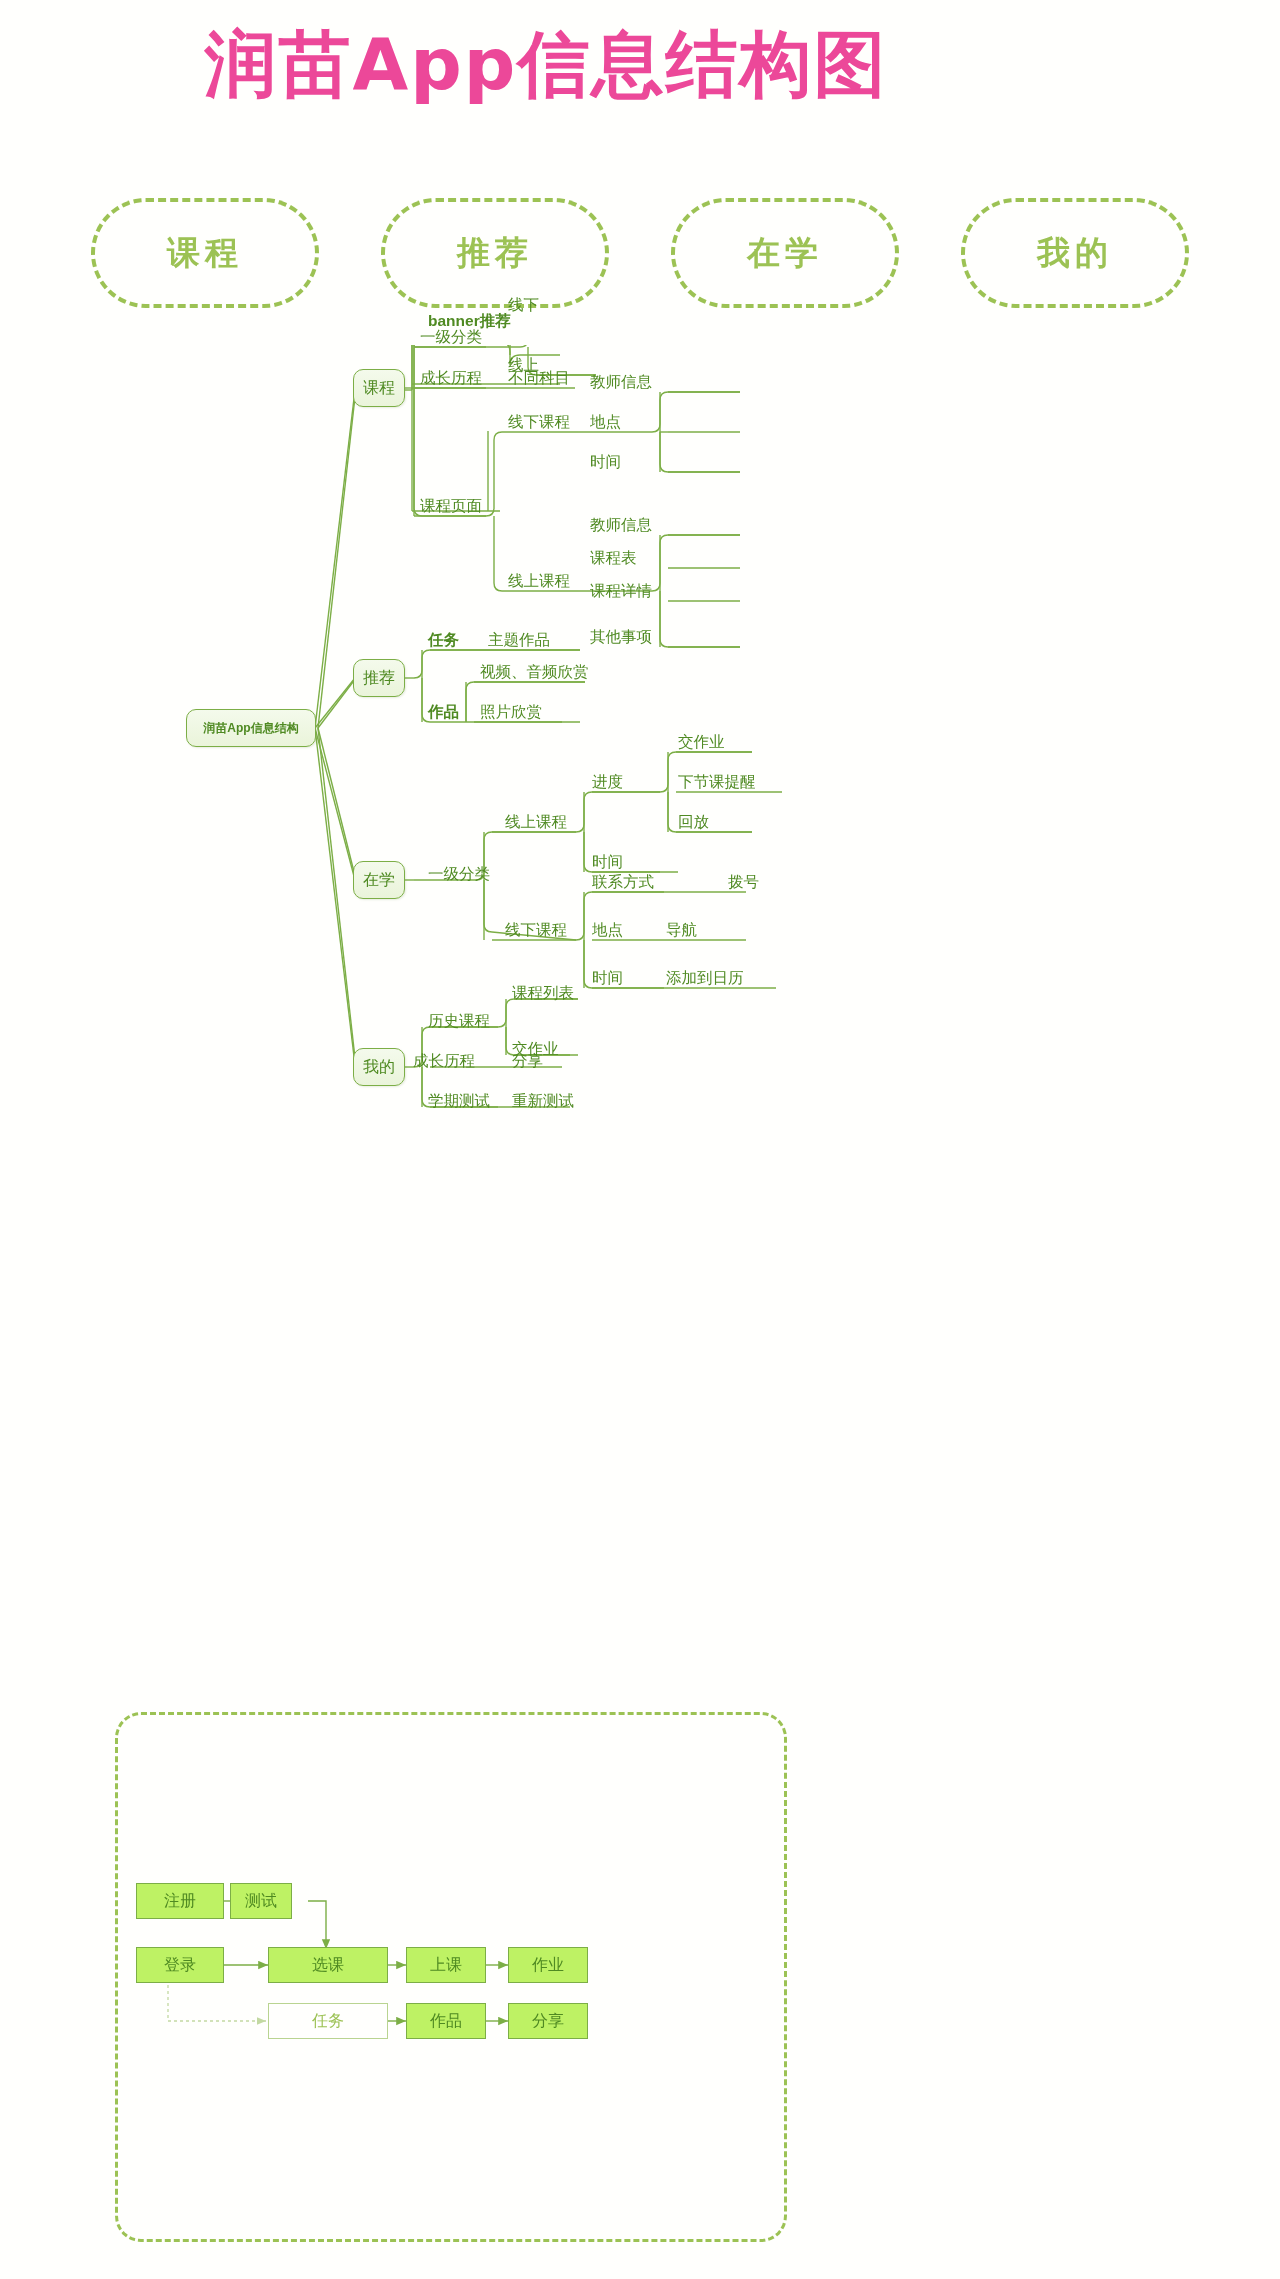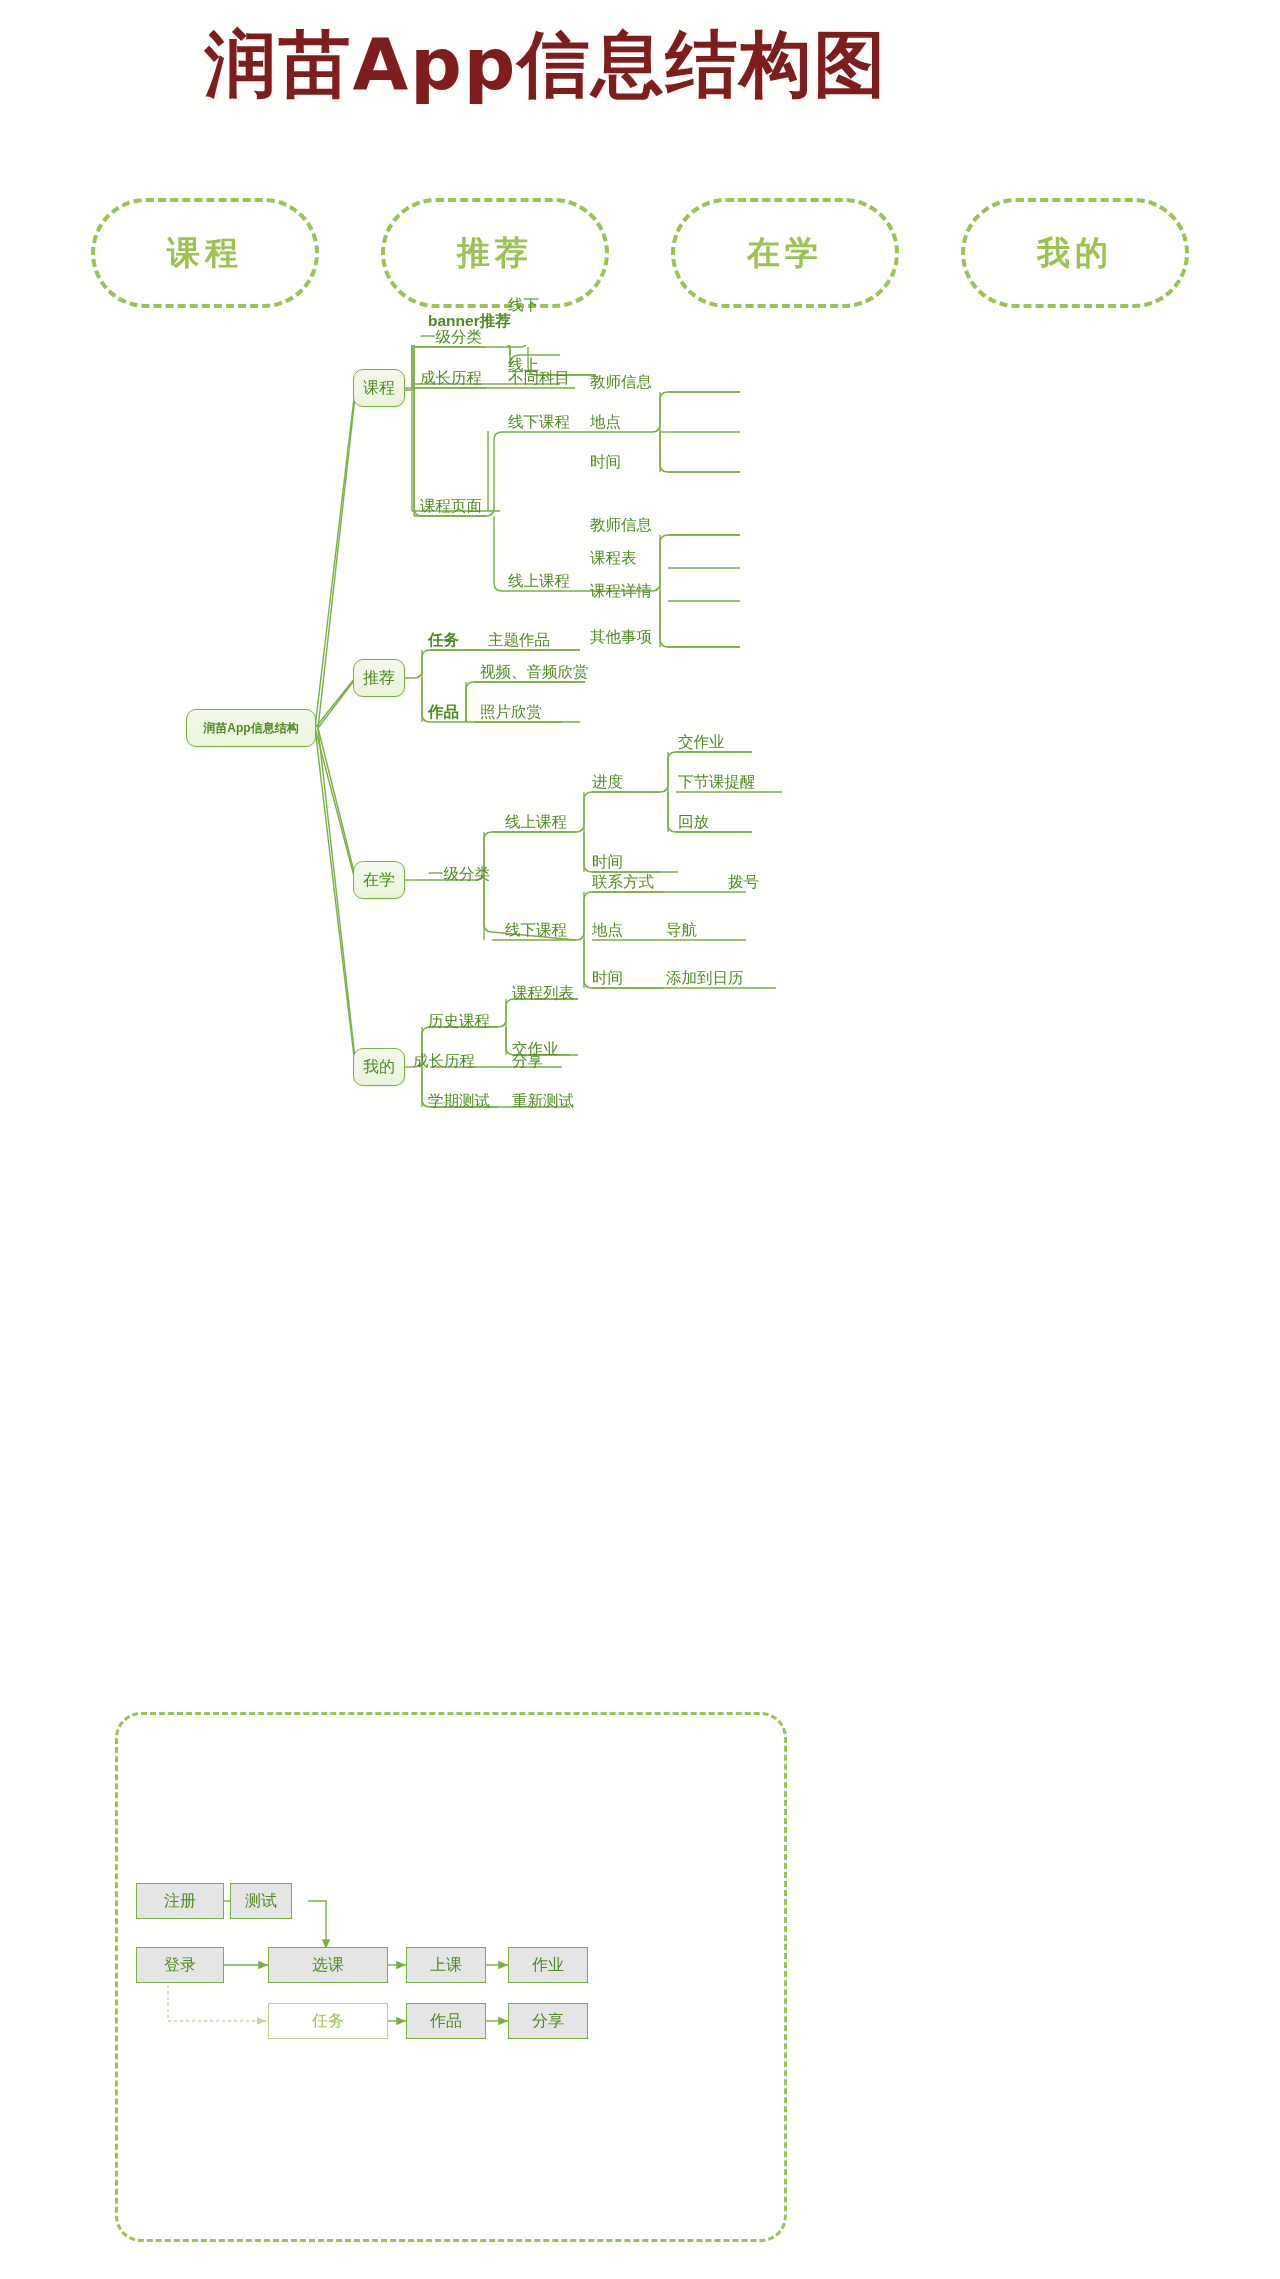--- a/index.html
+++ b/index.html
@@ -12,21 +12,21 @@
   .page{position:relative;width:1280px;height:2279px;}
 
   
   #main-title{
     position:absolute;left:0;top:28px;width:1092px;
     text-align:center;
     font-family:"DejaVu Sans","Liberation Sans",sans-serif;
     font-weight:bold;
     font-size:72px;
     letter-spacing:2px;
-    color:#7f1d1d;
+    color:#ec4899;
     line-height:1;
   }
 
   
   #pill-row{
     position:absolute;left:0;top:198px;width:1280px;
     display:flex;justify-content:center;gap:62px;
   }
   .pill{
     width:228px;height:110px;
@@ -77,21 +77,21 @@
   #flow-title{
     position:absolute;left:0;top:48px;width:672px;text-align:center;
     font-family:"DejaVu Sans","Liberation Sans",sans-serif;
     font-weight:bold;font-size:50px;color:#9CC254;letter-spacing:3px;
   }
   #flow-canvas{position:absolute;left:0;top:150px;width:672px;height:380px;}
   #flow-canvas svg{position:absolute;left:0;top:0;}
   .flow-box{
     position:absolute;box-sizing:border-box;
     border:1.6px solid #7CAE46;
-    background:#e5e5e5;
+    background:#bef264;
     color:#4F8A22;
     display:flex;align-items:center;justify-content:center;
     font-size:16px;white-space:nowrap;
   }
   .flow-box.ghost{border-color:#B9D491;color:#9CC254;background:transparent;}
 </style>
 </head>
 <body>
 
 <div class="page">

